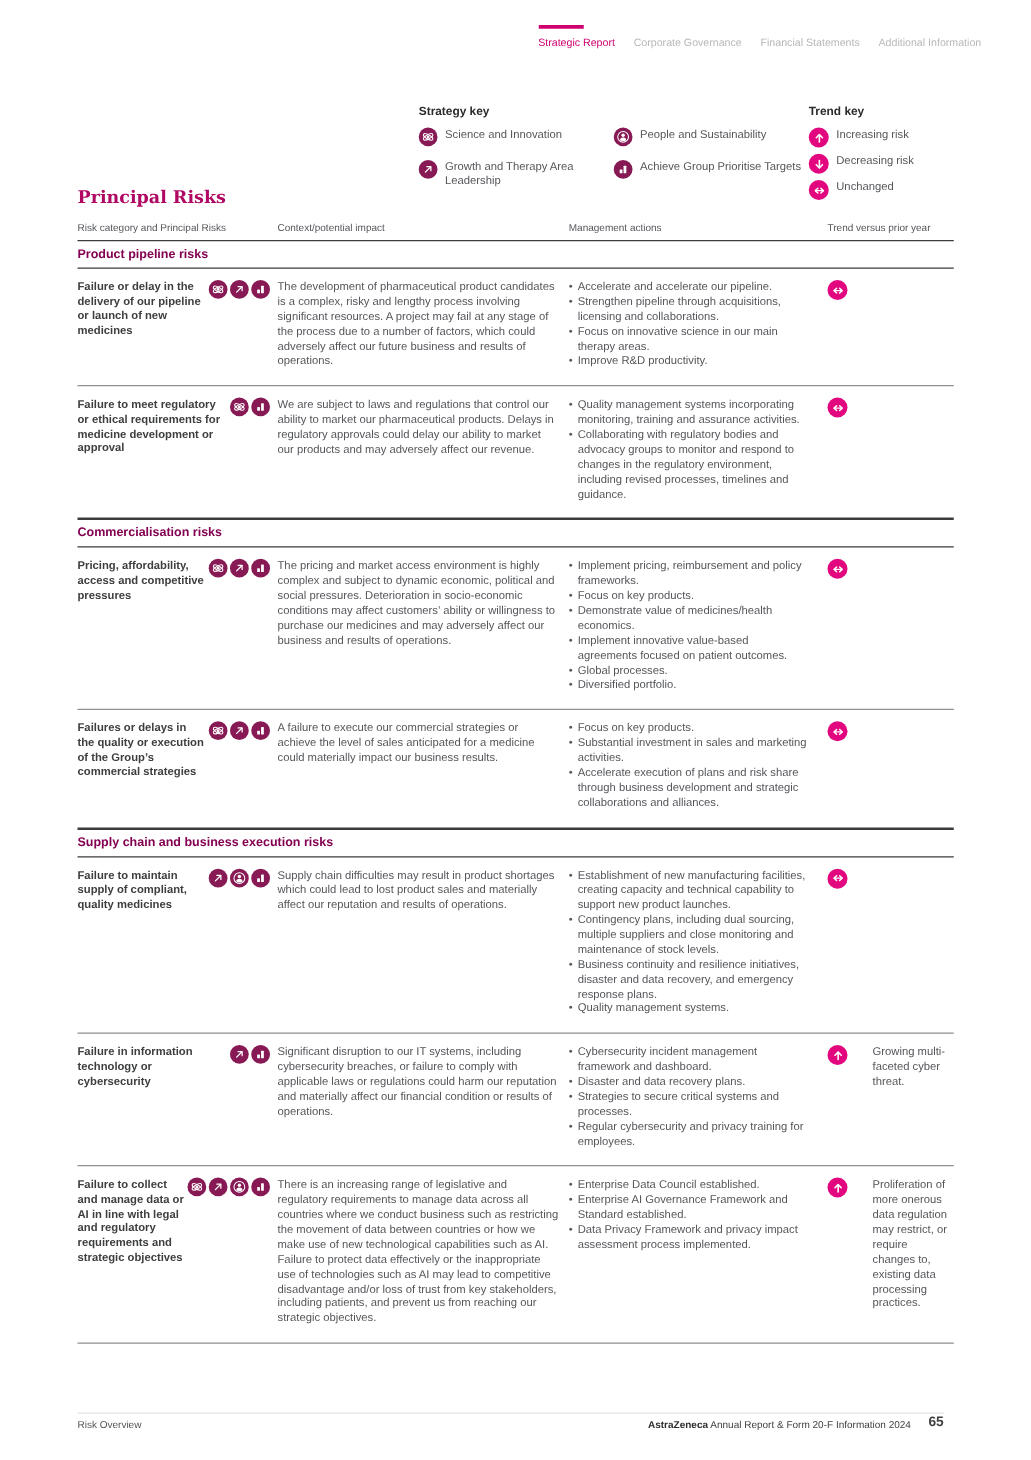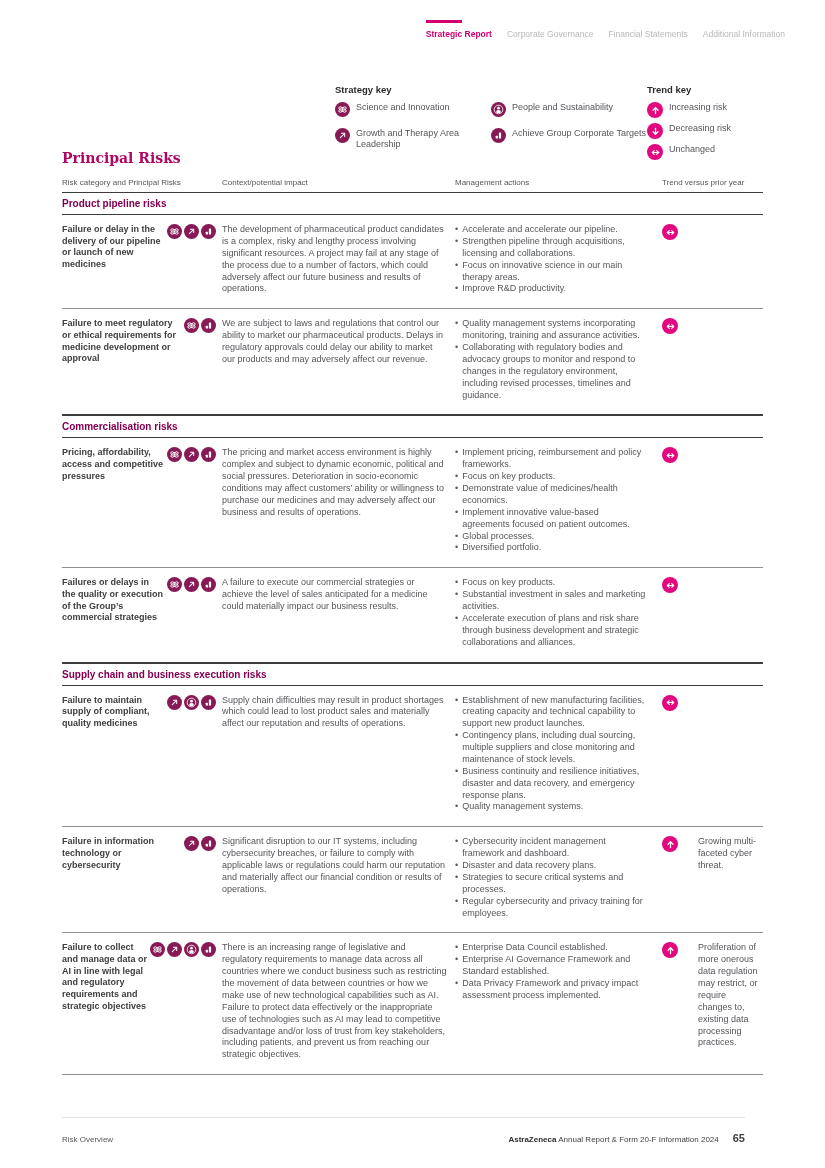--- a/index.html
+++ b/index.html
@@ -12,21 +12,21 @@
     --dark:#3d3e40;
   }
   *{margin:0;padding:0;box-sizing:border-box;}
   html,body{background:#fff;}
   body{font-family:"Liberation Sans",sans-serif;}
   .page{position:relative;width:825px;height:1168px;background:#fff;padding:84px 62px 0;overflow:hidden;}
 
   
   .top-nav{position:absolute;top:20px;right:40px;display:flex;}
   .nav-tab{position:relative;margin-left:15px;padding-top:9px;font-size:8.5px;color:#b7b8ba;cursor:pointer;white-space:nowrap;}
-  .nav-tab.active{color:var(--accent);font-weight:700;}
+  .nav-tab.active{color:var(--accent);font-weight:400;}
   .nav-overline{position:absolute;top:0;left:0;width:36px;height:3px;background:var(--accent);}
 
   
   .top-row{display:flex;align-items:stretch;}
   .page-title{flex:1;align-self:flex-end;font-family:"DejaVu Serif",serif;font-size:14px;font-weight:bold;color:var(--heading);margin-bottom:-1px;}
   .strategy-key{width:312px;}
   .trend-key{width:116px;}
   .key-title{font-size:9.5px;font-weight:bold;color:#2b2b2b;margin-bottom:7px;}
   .key-grid{display:grid;grid-template-columns:156px 1fr;grid-template-rows:auto auto;grid-auto-flow:column;row-gap:6px;}
   .key-item{display:flex;gap:6px;align-items:flex-start;font-size:9px;color:var(--body);line-height:1.25;margin-bottom:5px;}
@@ -46,21 +46,21 @@
   .risk-name{flex:1;font-size:9px;font-weight:bold;color:var(--dark);line-height:1.3;}
   .risk-icons{display:flex;gap:2px;flex:none;margin-left:2px;}
   .context-cell{font-size:9px;color:var(--body);line-height:1.32;padding-right:7px;}
   .actions-cell{padding-right:14px;}
   .action{display:flex;gap:4px;font-size:9px;color:var(--body);line-height:1.32;}
   .bullet{flex:none;}
   .trend-cell{display:flex;gap:20px;align-items:flex-start;}
   .trend-note{flex:1;font-size:9px;color:var(--body);line-height:1.32;}
 
   
-  .footer{position:absolute;left:62px;right:80px;bottom:24px;display:flex;justify-content:space-between;align-items:flex-end;border-top:1px solid #e3e3e3;padding-top:15px;font-size:8px;color:var(--body);}
+  .footer{position:absolute;left:62px;right:70px;bottom:24px;display:flex;justify-content:space-between;align-items:flex-end;border-top:1px solid #e3e3e3;padding-top:2px;font-size:8px;color:var(--body);}
   .footer-right{display:flex;align-items:flex-end;}
   .report-title{color:#3f3f41;}
   .report-title b{color:#2e2e30;}
   .page-num{font-size:11px;color:#3f3f41;margin-left:14px;font-weight:600;line-height:1;}
 </style>
 </head>
 <body>
 
 <div class="page">
 
@@ -107,21 +107,21 @@
             </span>
             <span>People and Sustainability</span>
           </div>
           <div class="key-item">
             <span class="s-icon">
               <svg viewBox="0 0 12 12" fill="#fff">
                 <rect x="3" y="6.2" width="2.4" height="3.2" rx="0.5"></rect>
                 <rect x="6.4" y="2.8" width="2.4" height="6.6" rx="0.5"></rect>
               </svg>
             </span>
-            <span>Achieve Group Corporate Targets</span>
+            <span>Achieve Group Prioritise Targets</span>
           </div>
         </div>
     </div>
     <div class="trend-key">
       <div class="key-title">Trend key</div>
       <div class="key-list">
           <div class="key-item">
             <span class="t-icon">
               <svg viewBox="0 0 12 12" fill="none" stroke="#fff" stroke-width="1.4" stroke-linecap="round" stroke-linejoin="round">
                 <path d="M6 9.4 V3.2"></path>

